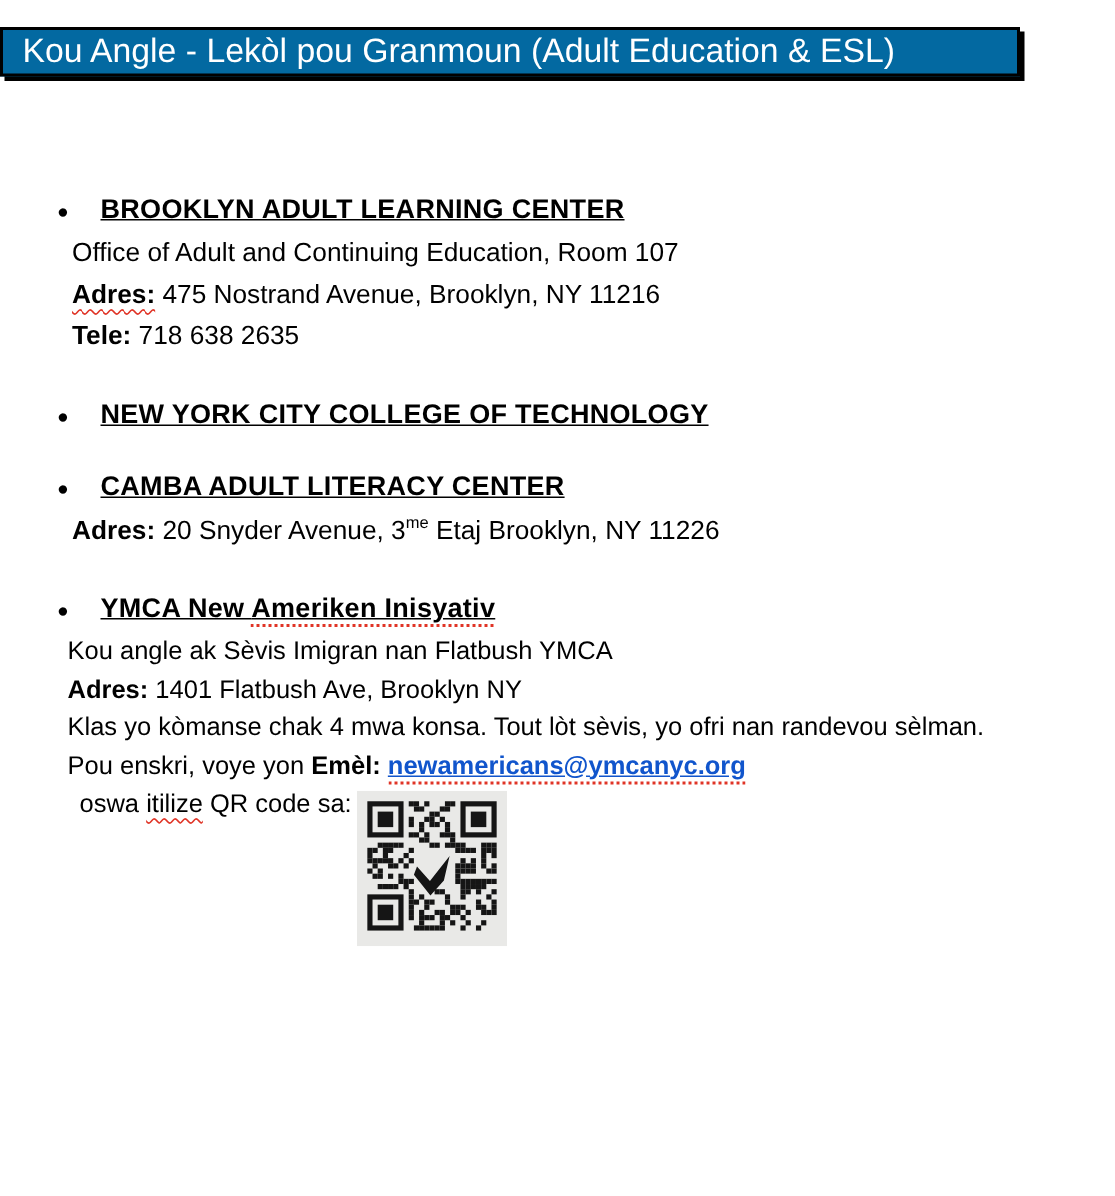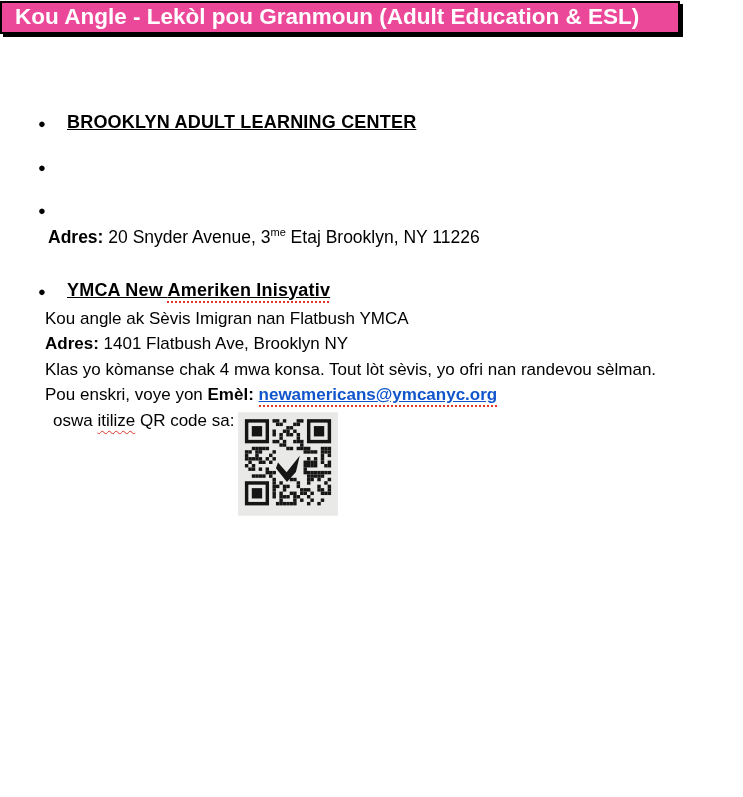--- a/index.html
+++ b/index.html
@@ -2,30 +2,30 @@
 <html><head>
 <meta charset="utf-8">
 <style>
   html,body{margin:0;padding:0;background:#ffffff;}
   body{
     width:743px;height:797px;overflow:hidden;
     font-family:"Liberation Sans","DejaVu Sans",sans-serif;
     color:#000;
   }
   .titlebar{
-    margin-top:1px;
+    margin-top:18px;
     width:680px;
     box-sizing:border-box;
-    background:#ec4899;
+    background:#0369a1;
     border:2px solid #000;
     box-shadow:3px 3px 0 #000;
     padding:1px 0 3px 13px;
     color:#fff;
     font-size:22.5px;
-    font-weight:bold;
+    font-weight:normal;
     line-height:25px;
     white-space:nowrap;
   }
   .content{margin-top:78px;padding-left:38px;}
   .sec{margin-bottom:28px;}
   .hrow{display:flex;align-items:baseline;margin-bottom:6px;}
   .dot{width:29px;font-size:13px;flex:0 0 29px;}
   .hd{
     display:inline;margin:0;
     font-size:18px;font-weight:bold;line-height:20px;
@@ -71,31 +71,38 @@
     <span>Kou Angle - Lekòl pou Granmoun (Adult Education &amp; ESL)</span>
   </div>
 
   <div class="content">
 
     <section class="sec">
       <div class="hrow">
         <span class="dot">●</span>
         <h2 class="hd">BROOKLYN ADULT LEARNING CENTER</h2>
       </div>
+      <div class="lines">
+        <div>Office of Adult and Continuing Education, Room 107</div>
+        <div><span class="b sq-wavy">Adres:</span><span> 475 Nostrand Avenue, Brooklyn, NY 11216</span></div>
+        <div><span class="b">Tele:</span><span> 718 638 2635</span></div>
+      </div>
     </section>
 
     <section class="sec">
       <div class="hrow">
         <span class="dot">●</span>
+        <h2 class="hd">NEW YORK CITY COLLEGE OF TECHNOLOGY</h2>
       </div>
     </section>
 
     <section class="sec">
       <div class="hrow">
         <span class="dot">●</span>
+        <h2 class="hd">CAMBA ADULT LITERACY CENTER</h2>
       </div>
       <div class="lines">
         <div><span class="b">Adres:</span><span> 20 Snyder Avenue, 3</span><sup>me</sup><span> Etaj Brooklyn, NY 11226</span></div>
       </div>
     </section>
 
     <section class="sec sec4">
       <div class="hrow">
         <span class="dot">●</span>
         <h2 class="hd"><span>YMCA New </span><span class="sq-dots">Ameriken Inisyativ</span></h2>

